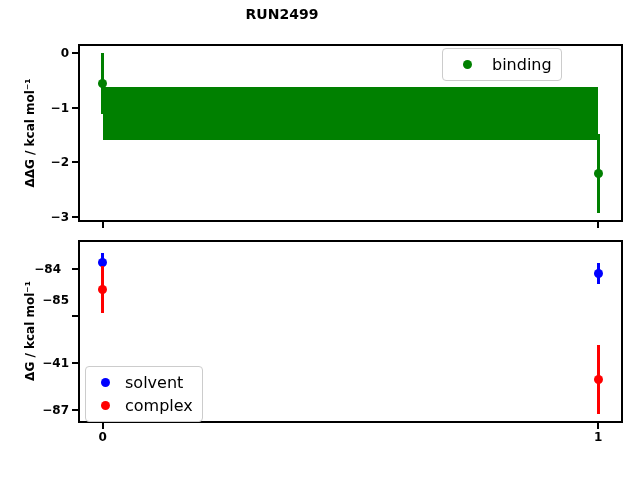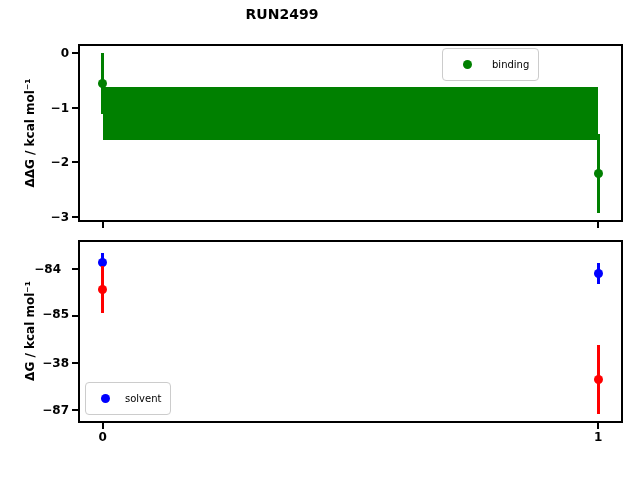--- a/index.html
+++ b/index.html
@@ -19,21 +19,21 @@
               font-weight:bold;line-height:16px;}
   .ylabel{position:absolute;width:300px;text-align:center;font-size:12px;
           font-weight:bold;transform:rotate(-90deg);line-height:18px;}
   .xlabel{position:absolute;text-align:center;font-size:12px;font-weight:bold;}
   .legend{position:absolute;background:rgba(255,255,255,0.85);border:1px solid #cccccc;
           border-radius:4px;padding:4px 9px;z-index:10;}
   .legend-row{display:flex;align-items:center;height:23px;}
   .swatch-area{display:flex;align-items:center;justify-content:center;}
   .swatch-area.wide{width:30px;}
   .swatch-area.narrow{width:20px;}
-  .legend-label{font-size:10px;margin-left:10px;white-space:nowrap;}
+  .legend-label{font-size:16px;margin-left:10px;white-space:nowrap;}
   .dot{width:9px;height:9px;border-radius:50%;}
   .dotted-line{width:30px;height:0;border-top:3px dotted #008000;}
 </style>
 </head>
 <body>
 
 <div class="figure" id="figure">
 
   <div class="fig-title">RUN2499</div>
 
@@ -42,26 +42,32 @@
 
   <div class="legend" style="left:442px;top:48px;">
     <div class="legend-row">
       <span class="swatch-area wide">
         <span class="dot" style="background: rgb(0, 128, 0);"></span>
       </span>
       <span class="legend-label">binding</span>
     </div>
   </div>
 
-  <div class="legend" style="left:85px;top:382px;">
+  <div class="legend" style="left:85px;top:366px;">
     <div class="legend-row">
       <span class="swatch-area narrow">
         <span class="dot" style="background: rgb(0, 0, 255);"></span>
       </span>
       <span class="legend-label">solvent</span>
+    </div>
+    <div class="legend-row">
+      <span class="swatch-area narrow">
+        <span class="dot" style="background: rgb(255, 0, 0);"></span>
+      </span>
+      <span class="legend-label">complex</span>
     </div>
   </div>
 
 <div class="axes" style="left: 78px; top: 44px; width: 545px; height: 178px;"></div>
     <div class="band" style="left: 102.773px; width: 495.455px; top: 87.135px; height: 52.9632px; background: rgb(0, 128, 0);"></div>
     <div class="ytick" style="left: 72px; top: 52.2822px;"></div>
     <div class="yticklabel" style="left: 23px; top: 45.2822px;">0</div>
     <div class="ytick" style="left: 72px; top: 106.883px;"></div>
     <div class="yticklabel" style="left: 23px; top: 99.8834px;">−1</div>
     <div class="ytick" style="left: 72px; top: 161.485px;"></div>
@@ -71,23 +77,23 @@
     <div class="xtick" style="left: 101.773px; top: 222px;"></div>
     <div class="xtick" style="left: 597.227px; top: 222px;"></div>
     <div class="errbar" style="left: 101.273px; top: 52.7362px; height: 61.1534px; background: rgb(0, 128, 0);"></div>
     <div class="marker" style="left: 98.2727px; top: 78.8129px; background: rgb(0, 128, 0);"></div>
     <div class="errbar" style="left: 596.727px; top: 134.092px; height: 78.6258px; background: rgb(0, 128, 0);"></div>
     <div class="marker" style="left: 593.727px; top: 168.905px; background: rgb(0, 128, 0);"></div>
     <div class="axes" style="left: 78px; top: 240px; width: 545px; height: 183px;"></div>
     <div class="ytick" style="left: 72px; top: 268.092px;"></div>
     <div class="yticklabel" style="left: 15px; top: 261.092px;">−84</div>
     <div class="ytick" style="left: 72px; top: 315.015px;"></div>
-    <div class="yticklabel" style="left: 23px; top: 306px; text-align: right;">−85</div>
+    <div class="yticklabel" style="left: 23px; top: 292px; text-align: right;">−85</div>
     <div class="ytick" style="left: 72px; top: 361.938px;"></div>
-    <div class="yticklabel" style="left: 23px; top: 354.938px;">−38</div>
+    <div class="yticklabel" style="left: 23px; top: 354.938px;">−41</div>
     <div class="ytick" style="left: 72px; top: 408.862px;"></div>
     <div class="yticklabel" style="left: 23px; top: 401.862px; text-align: right;">−87</div>
     <div class="xtick" style="left: 101.773px; top: 423px;"></div>
     <div class="xticklabel" style="left: 82.7727px; top: 429px;">0</div>
     <div class="xtick" style="left: 597.227px; top: 423px;"></div>
     <div class="xticklabel" style="left: 578.227px; top: 429px;">1</div>
     <div class="errbar" style="left: 101.273px; top: 252.669px; height: 18.7692px; background: rgb(0, 0, 255);"></div>
     <div class="marker" style="left: 98.2727px; top: 257.554px; background: rgb(0, 0, 255);"></div>
     <div class="errbar" style="left: 596.727px; top: 263.462px; height: 20.6462px; background: rgb(0, 0, 255);"></div>
     <div class="marker" style="left: 593.727px; top: 269.285px; background: rgb(0, 0, 255);"></div>

